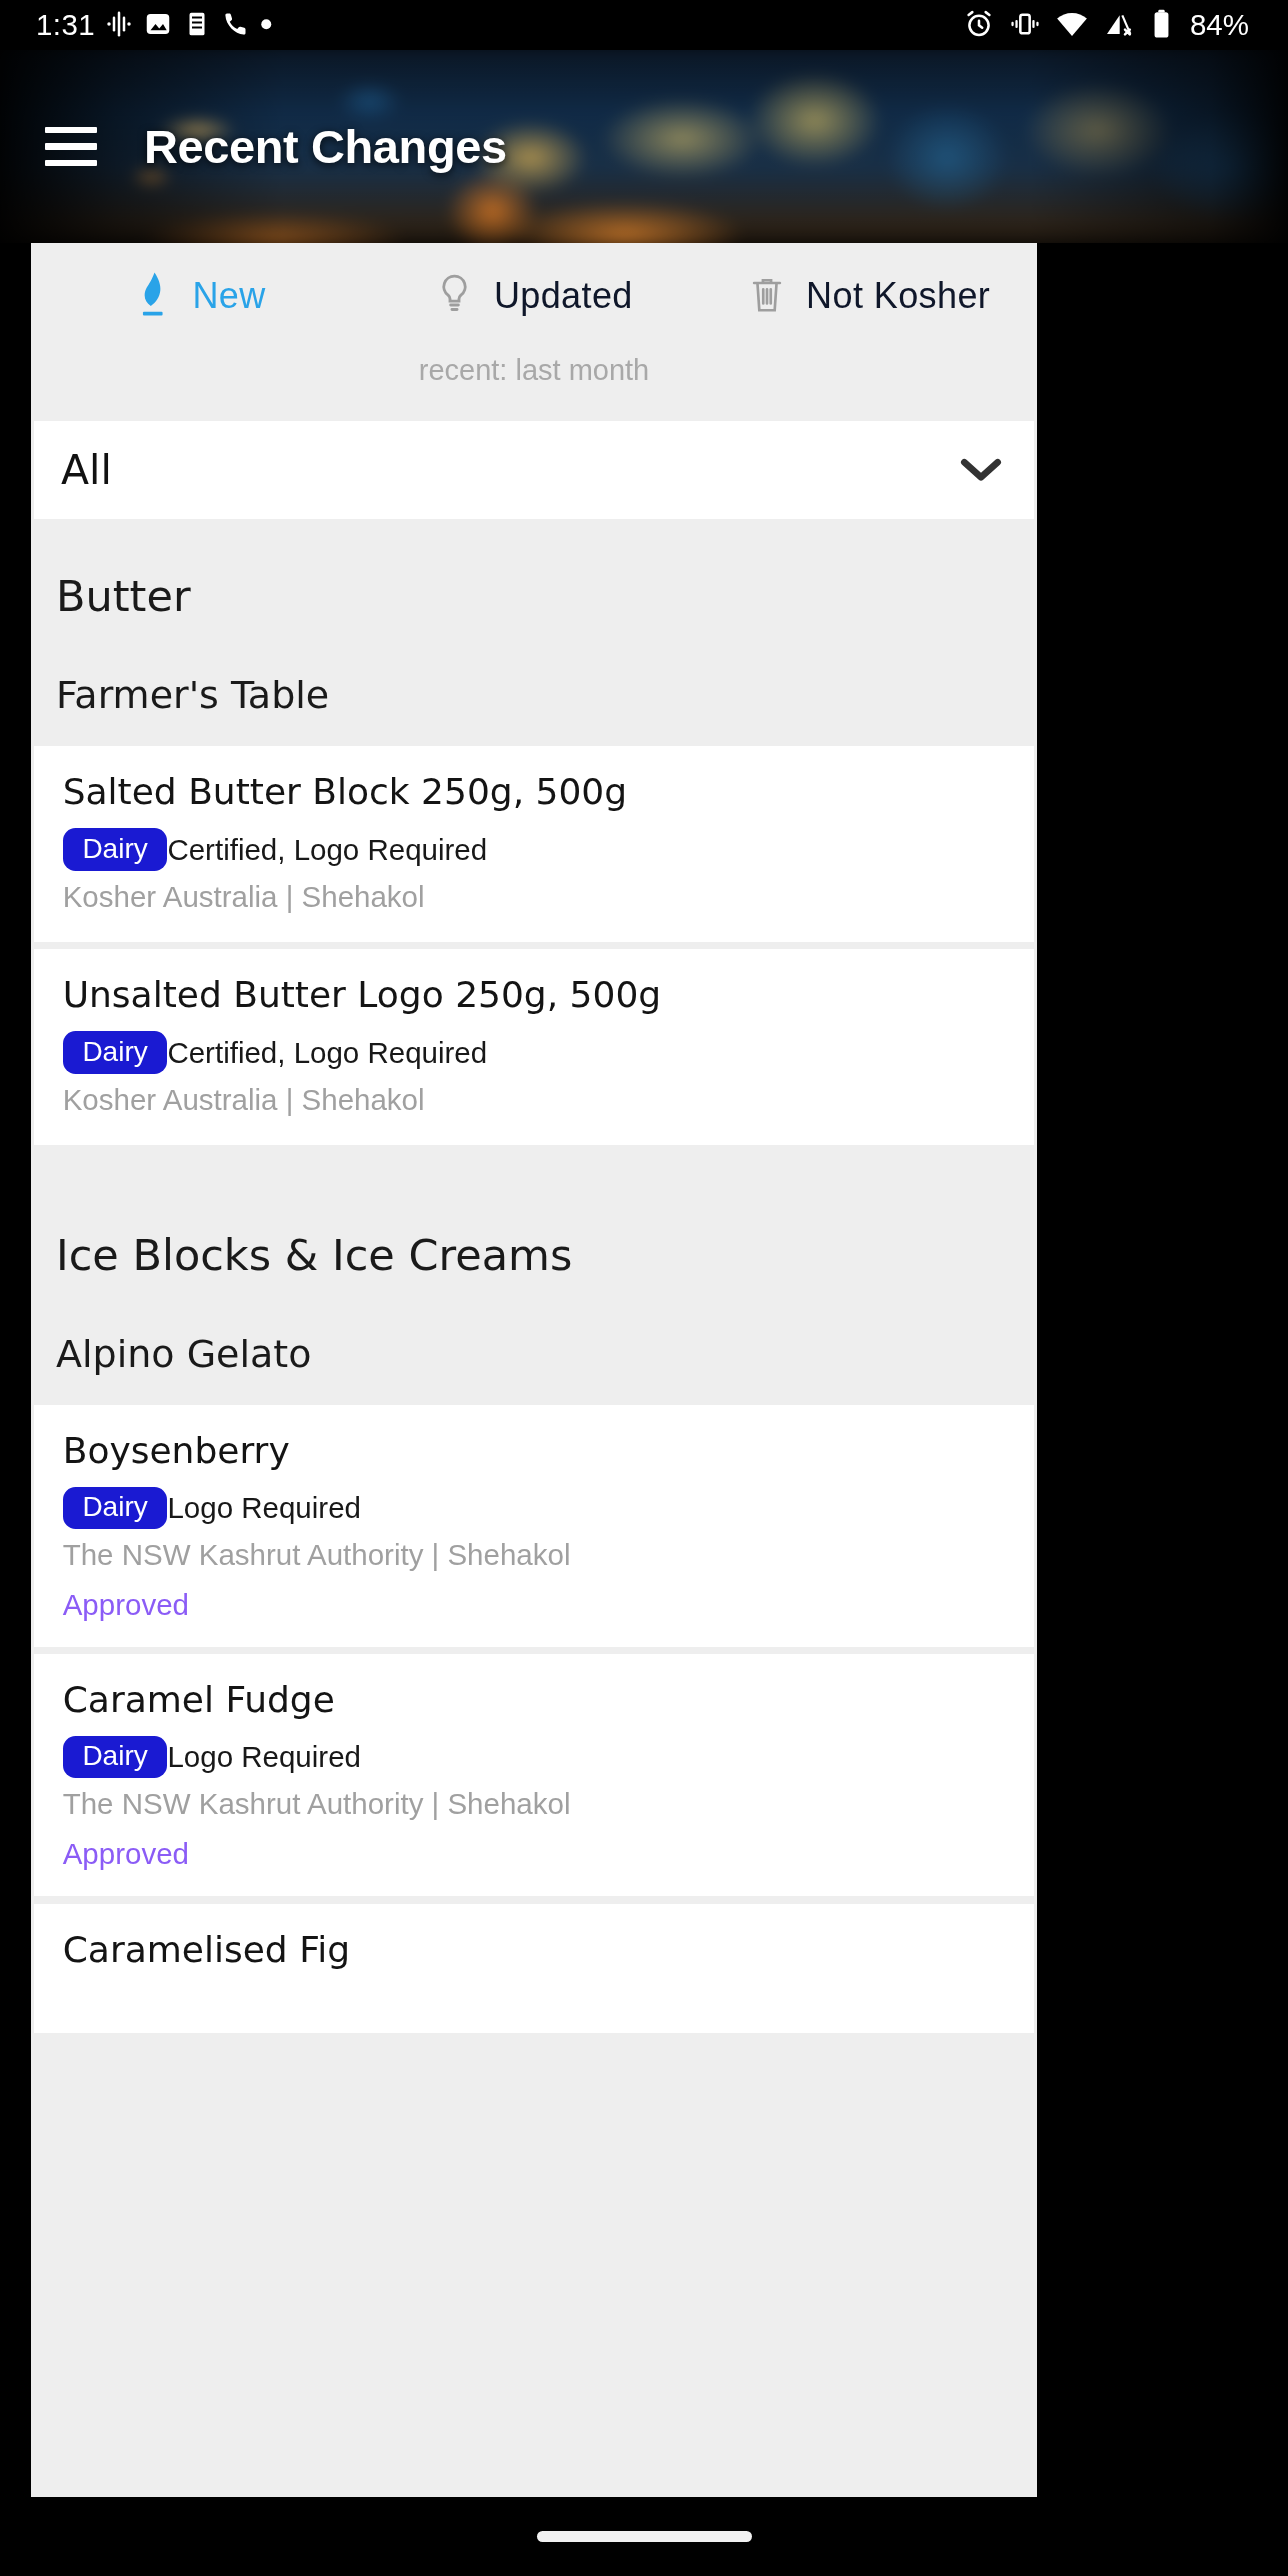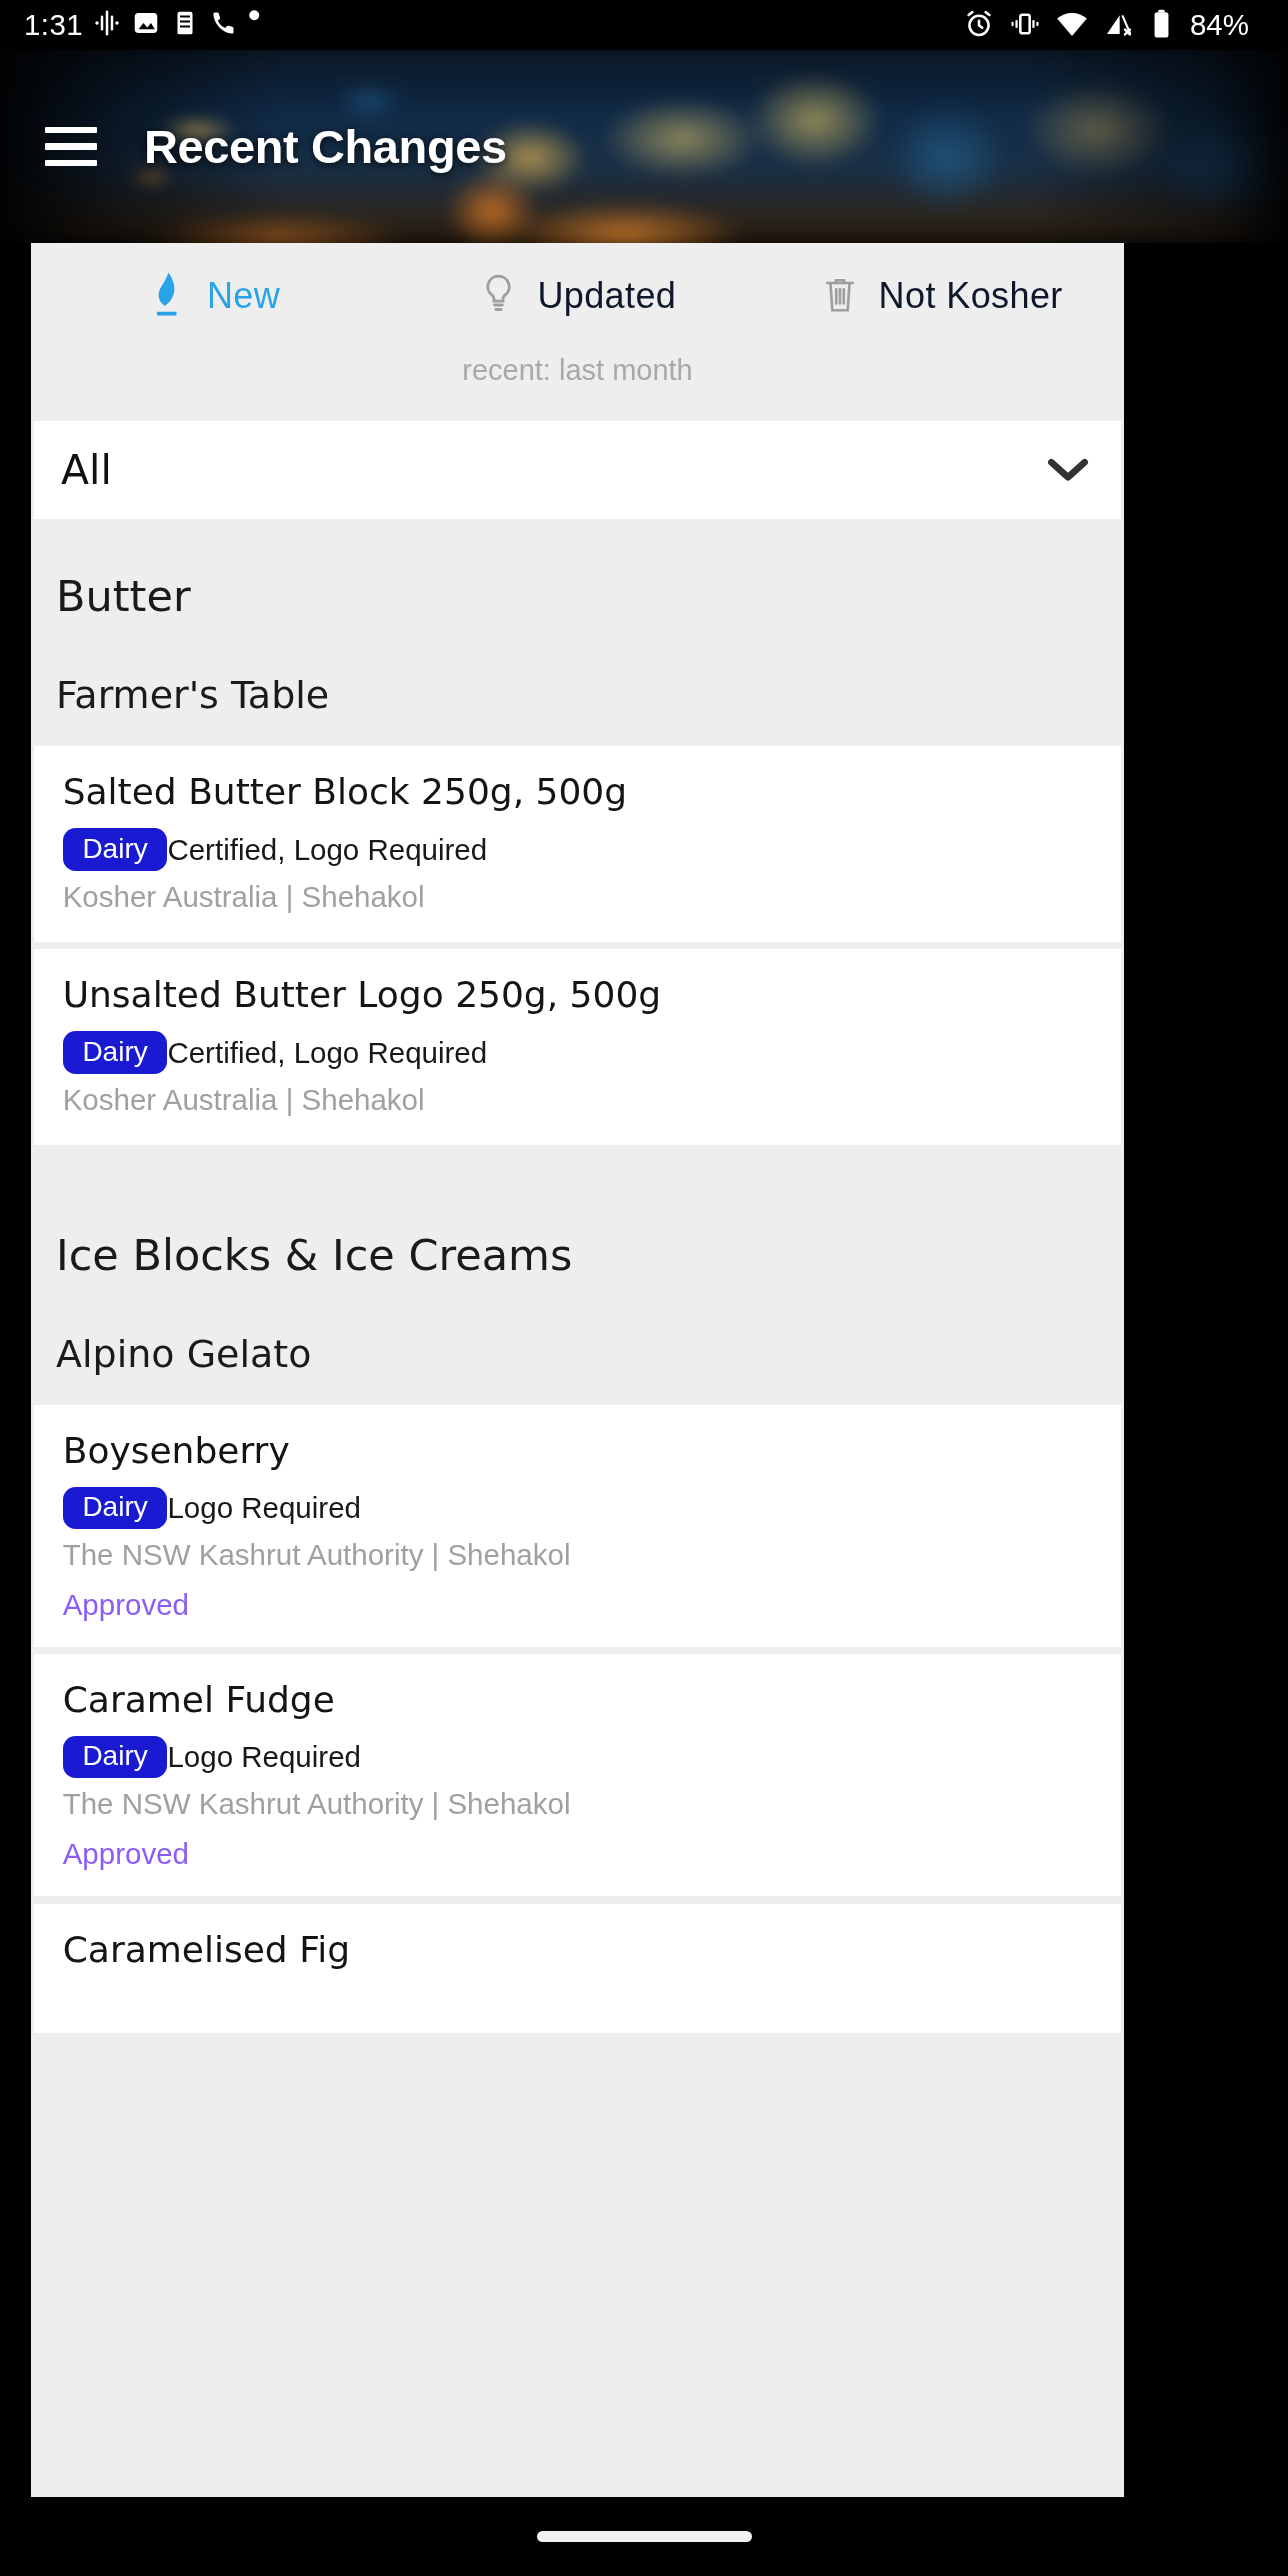--- a/index.html
+++ b/index.html
@@ -26,22 +26,23 @@
     top: 0; left: 0;
     width: 1288px;
     height: 50px;
     background: #000000;
     display: flex;
     align-items: center;
     z-index: 40;
   }
   .status-left {
     display: flex;
+    align-items: center;
     gap: 9px;
-    margin-left: 24px;
+    margin-left: 36px;
   }
   .status-right {
     display: flex;
     align-items: center;
     gap: 14px;
     margin-left: auto;
     margin-right: 39px;
   }
   .status-time {
     color: #ffffff;
@@ -125,21 +126,21 @@
     font-family: "Liberation Sans", sans-serif;
     text-shadow: 0 1.8px 8px rgba(0,0,0,.8);
     letter-spacing: -0.4px;
   }
 
   
   .content-panel {
     position: absolute;
     top: 243px;
     left: 31px;
-    width: 1093px;
+    width: 1006px;
     height: 2254px;
     background: #eeeeee;
     overflow: hidden;
     z-index: 20;
   }
 
   
   .tabs {
     display: flex;
     width: 100%;

